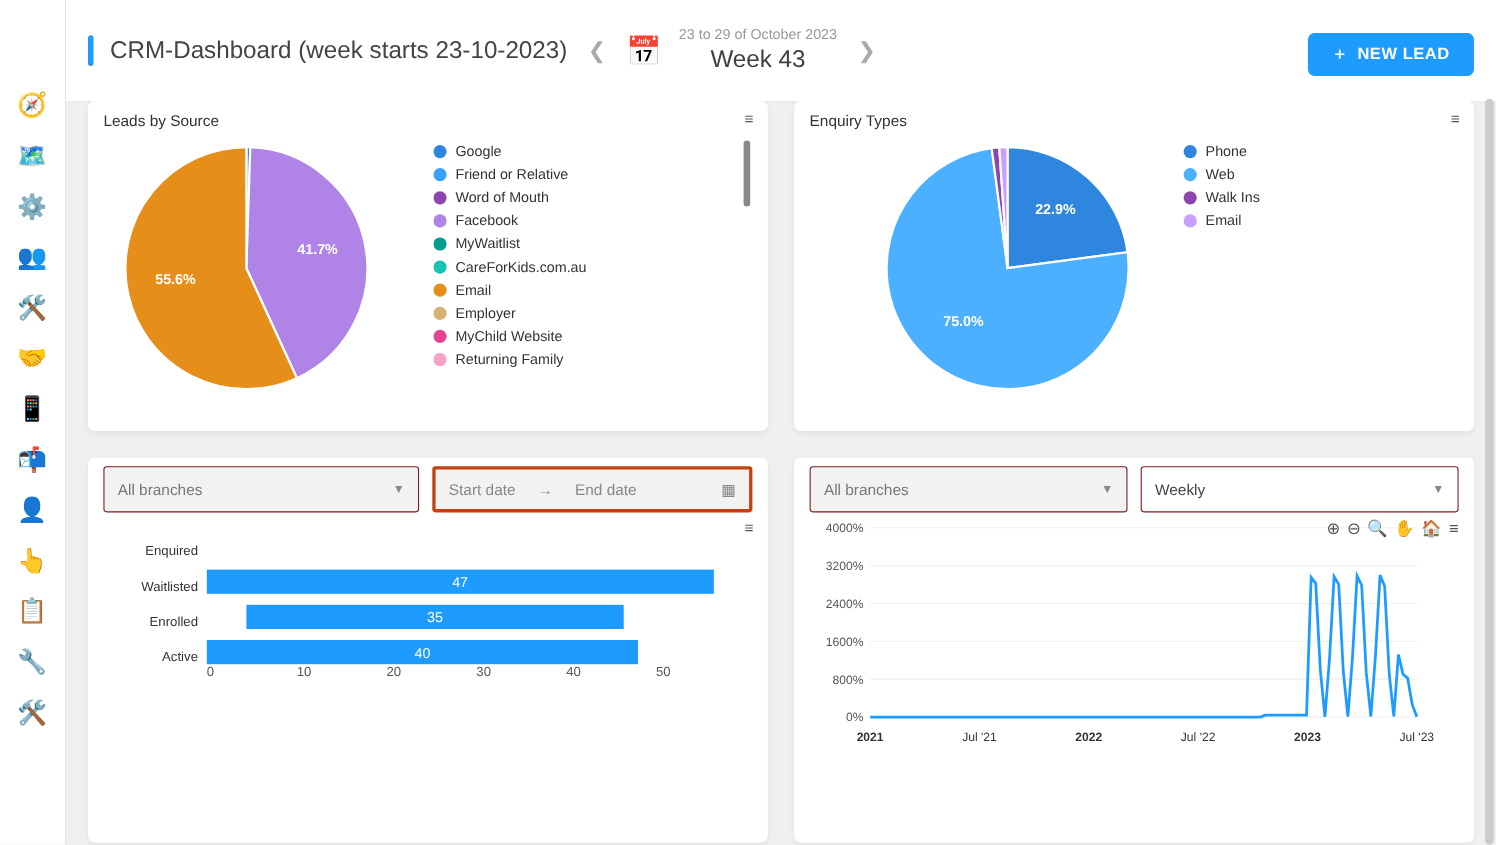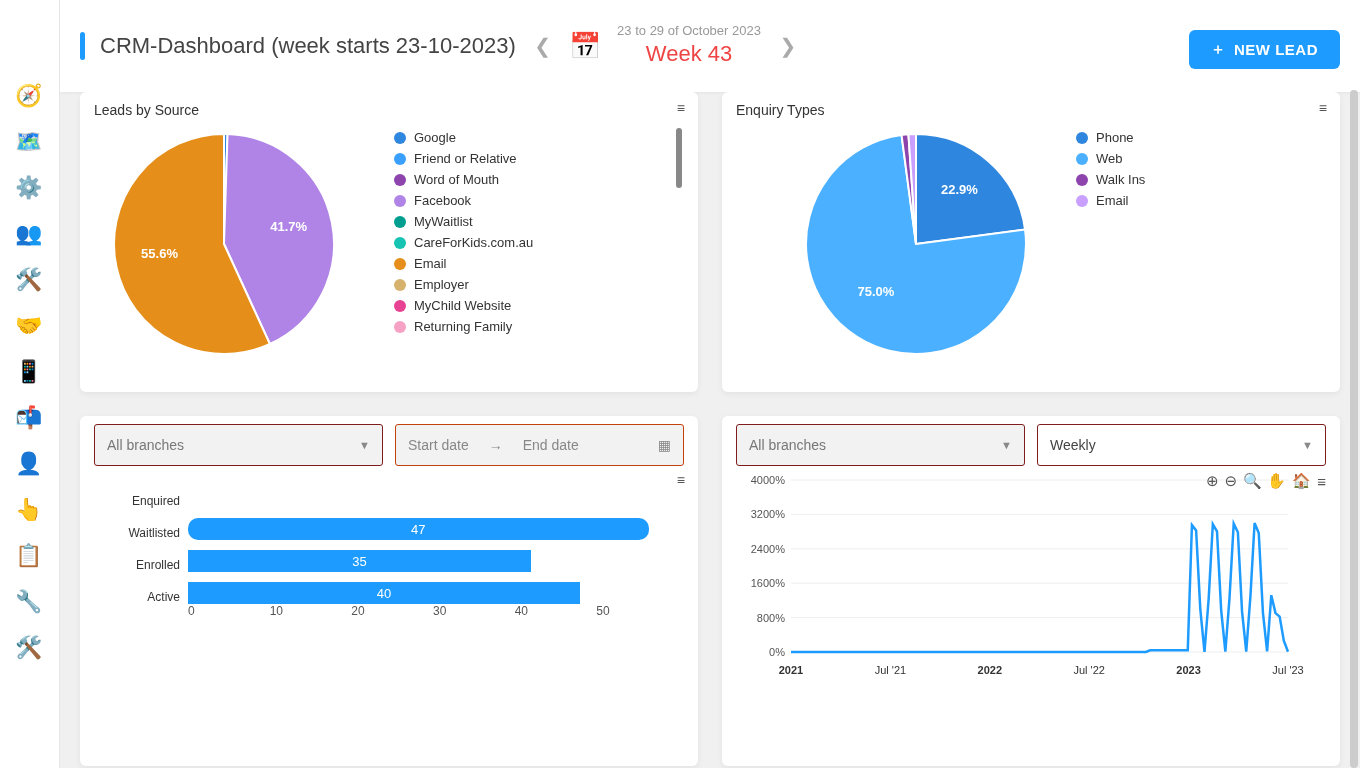--- a/index.html
+++ b/index.html
@@ -8,31 +8,31 @@
   .sidebar{width:60px;background:#fff;border-right:1px solid #e5e5e5;display:flex;flex-direction:column;align-items:center;padding-top:80px;gap:14px}
   .side-icon{width:32px;height:32px;display:flex;align-items:center;justify-content:center;font-size:22px;cursor:pointer;border-radius:6px}
   .main{flex:1;display:flex;flex-direction:column;overflow:hidden}
   .header{height:92px;background:#fff;box-shadow:0 1px 3px rgba(0,0,0,.05);display:flex;align-items:center;padding:0 20px;gap:15px;position:relative}
   .header-bar{width:5px;height:28px;background:#1e9bff;border-radius:3px}
   .header-title{font-size:22px;color:#444}
   .nav-arrow{width:24px;height:24px;display:flex;align-items:center;justify-content:center;color:#aaa;cursor:pointer;font-size:20px}
   .cal-icon{font-size:26px}
   .week-block{display:flex;flex-direction:column;align-items:center;line-height:1.3}
   .week-range{font-size:13px;color:#999}
-  .week-num{font-size:22px;color:#ef4444}
+  .week-num{font-size:22px;color:#404040}
   .new-lead-btn{position:absolute;right:20px;top:30px;background:#1e9bff;color:#fff;border:none;border-radius:6px;padding:10px 22px;font-weight:bold;font-size:15px;letter-spacing:.5px;cursor:pointer;display:flex;align-items:center;gap:8px}
   .content{flex:1;padding:0 20px 20px;overflow-y:auto}
   .grid{display:grid;grid-template-columns:1fr 1fr;gap:24px}
   .card{background:#fff;border-radius:6px;box-shadow:0 2px 6px rgba(0,0,0,.06);padding:8px 14px 14px;position:relative;min-height:300px}
   .card-title{font-size:14px;color:#333;margin:2px 0 6px 0}
   .card-menu{position:absolute;right:14px;top:8px;cursor:pointer;color:#555;letter-spacing:-1px}
   .filters{display:flex;gap:12px;margin-bottom:6px}
   .select{flex:1;height:42px;border:1px solid #7f1d1d;background:#f2f2f2;border-radius:3px;display:flex;align-items:center;justify-content:space-between;padding:0 12px;color:#777;cursor:pointer}
   .select.white{background:#fff;color:#444}
-  .date-range{flex:1;height:42px;border:1px solid #c2410c;background:#f2f2f2;border-radius:3px;display:flex;align-items:center;padding:0 12px;color:#888;gap:20px;cursor:pointer}
+  .date-range{flex:1;height:42px;border:3px solid #c2410c;background:#f2f2f2;border-radius:3px;display:flex;align-items:center;padding:0 12px;color:#888;gap:20px;cursor:pointer}
   .date-range .arrow{flex:0 0 auto}
   .date-range .end{flex:1}
   
   .pie-wrap{display:flex;gap:10px;align-items:flex-start;position:relative}
   .pie-svg{flex:0 0 auto}
   .legend{display:flex;flex-direction:column;gap:6px;font-size:13px;padding-top:6px}
   .legend-item{display:flex;align-items:center;gap:8px;cursor:pointer}
   .legend-dot{width:12px;height:12px;border-radius:50%}
   .legend-scroll{max-height:240px;overflow-y:auto;padding-right:6px;position:relative}
   .scroll-thumb{position:absolute;right:2px;top:4px;width:6px;height:60px;background:#888;border-radius:3px}
@@ -198,27 +198,27 @@
           </div>
           <div class="card-menu" style="top:56px">≡</div>
           <div class="bar-chart" id="bar-status">
               <div class="bar-row">
                 <div class="bar-label">Enquired</div>
                 <div class="bar-track"></div>
               </div>
               <div class="bar-row">
                 <div class="bar-label">Waitlisted</div>
                 <div class="bar-track">
-                  <div class="bar-fill" style="width: 94%; border-radius: 10px;">47</div>
+                  <div class="bar-fill" style="width: 94%;">47</div>
                 </div>
               </div>
               <div class="bar-row">
                 <div class="bar-label">Enrolled</div>
                 <div class="bar-track">
-                  <div class="bar-fill" style="width: 70%;">35</div>
+                  <div class="bar-fill" style="width: 70%; margin-left: 36px;">35</div>
                 </div>
               </div>
               <div class="bar-row">
                 <div class="bar-label">Active</div>
                 <div class="bar-track">
                   <div class="bar-fill" style="width: 80%;">40</div>
                 </div>
               </div>
               <div class="bar-axis">
                 <span>0</span>

